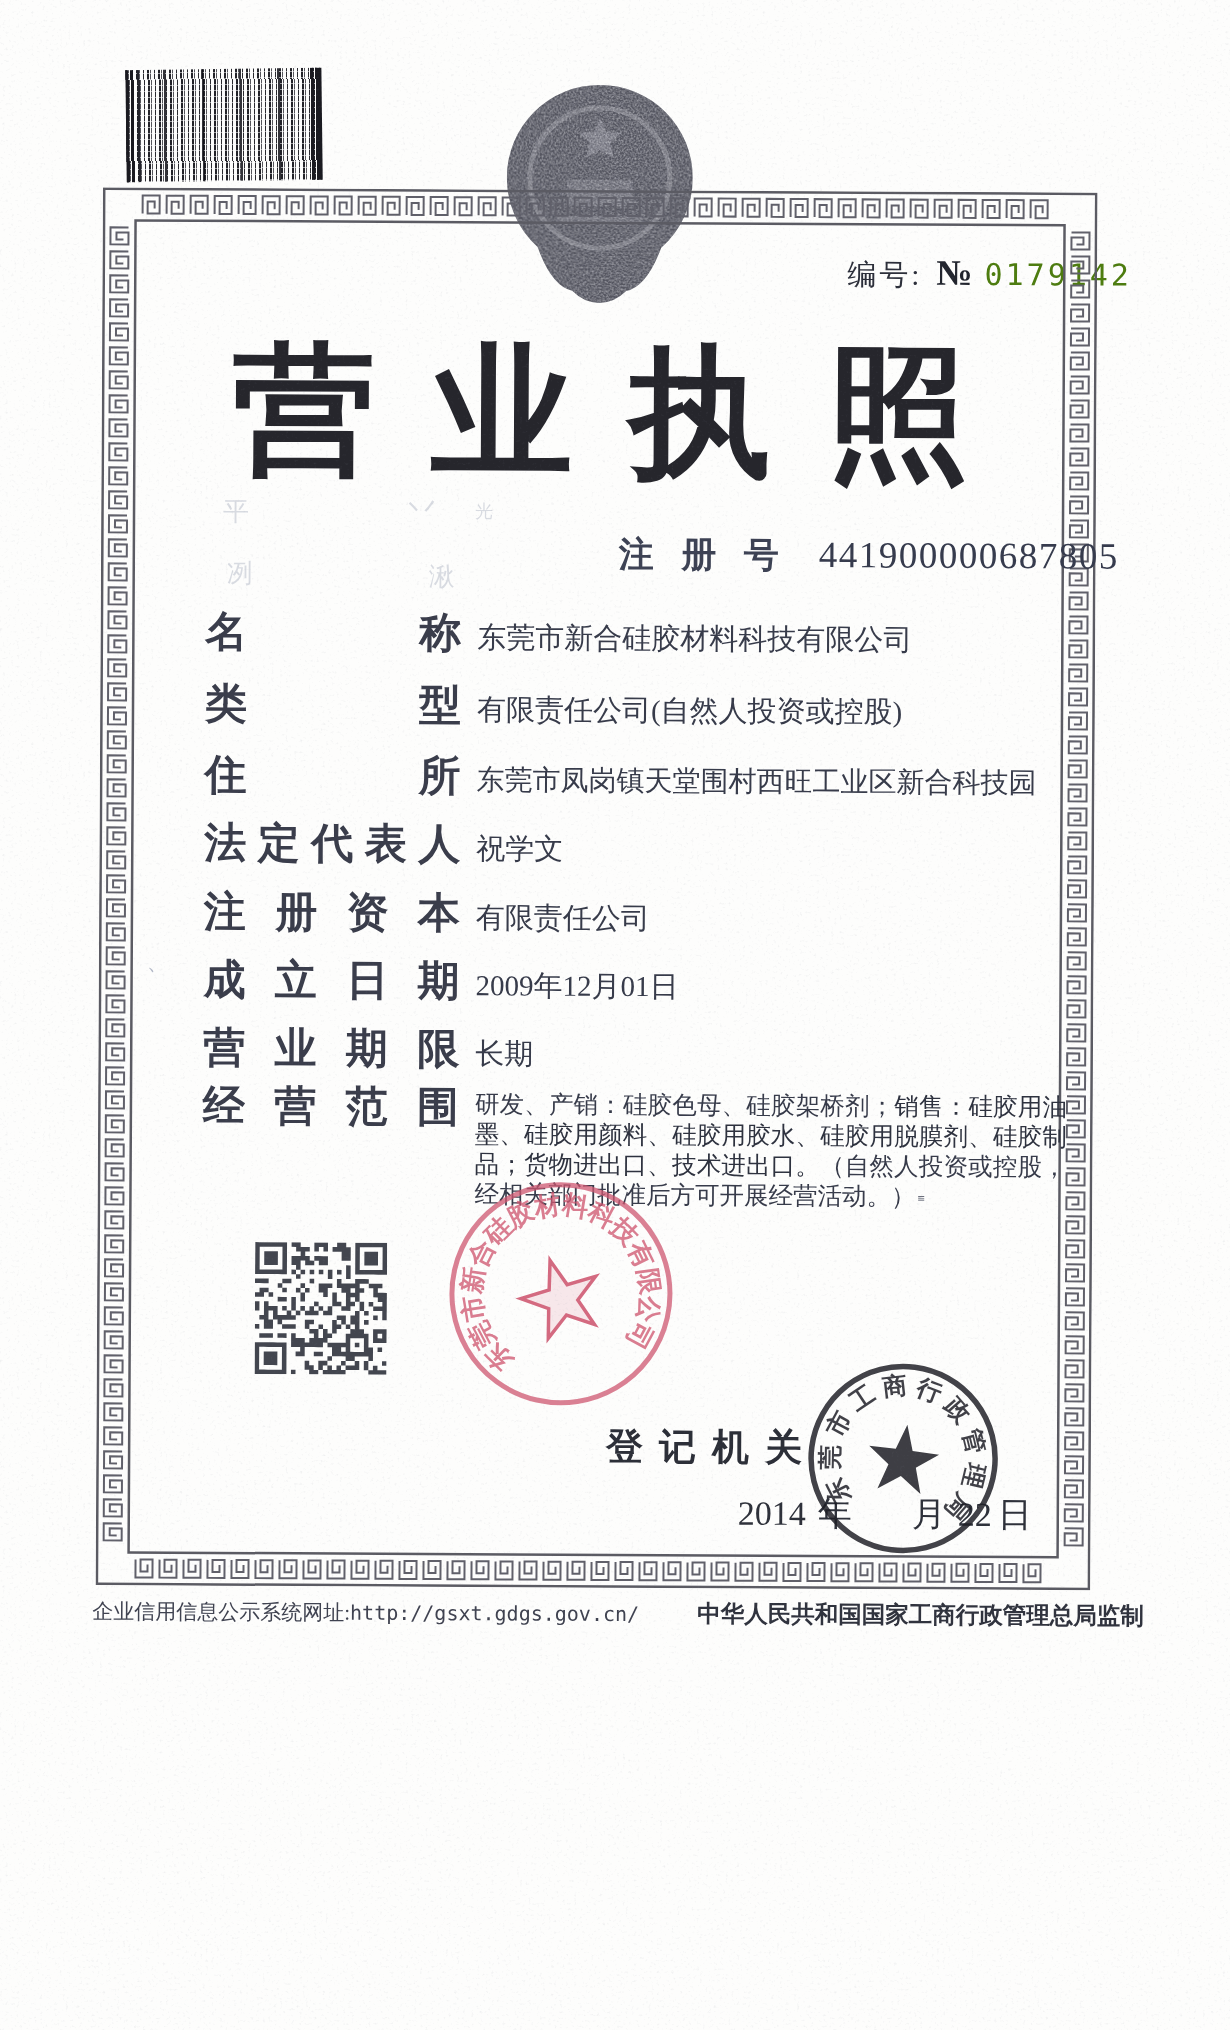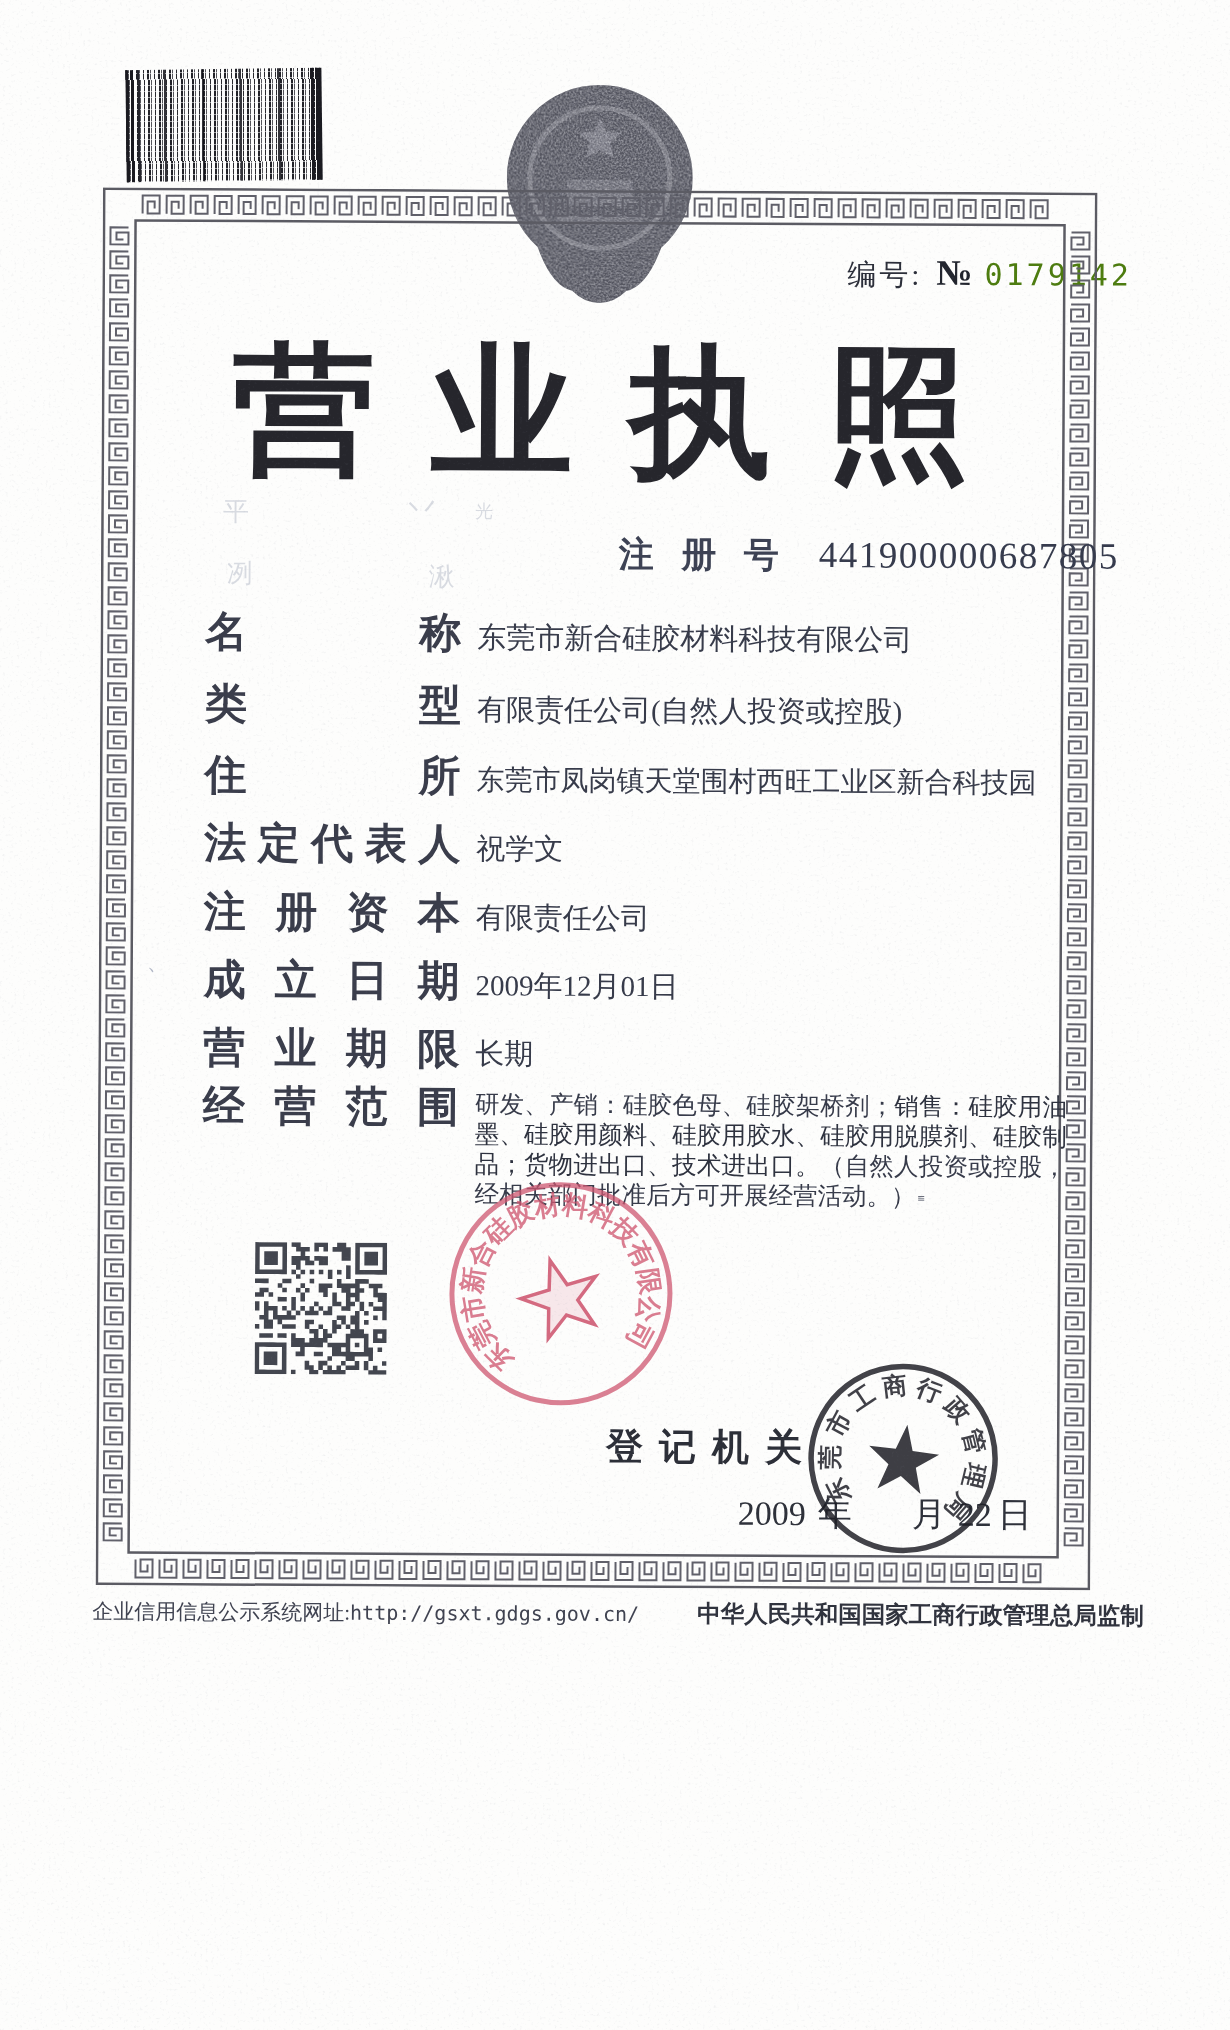--- a/index.html
+++ b/index.html
@@ -219,21 +219,21 @@
         <text transform="translate(205.9,94.3) rotate(72.6)" x="0" y="8.8" text-anchor="middle" font-size="26" fill="rgba(207,86,112,.88)" font-weight="600" font-family="&quot;Liberation Serif&quot;,&quot;DejaVu Serif&quot;,serif">有</text>
         <text transform="translate(210.0,122.1) rotate(90.7)" x="0" y="8.8" text-anchor="middle" font-size="26" fill="rgba(207,86,112,.88)" font-weight="600" font-family="&quot;Liberation Serif&quot;,&quot;DejaVu Serif&quot;,serif">限</text>
         <text transform="translate(205.2,149.8) rotate(108.9)" x="0" y="8.8" text-anchor="middle" font-size="26" fill="rgba(207,86,112,.88)" font-weight="600" font-family="&quot;Liberation Serif&quot;,&quot;DejaVu Serif&quot;,serif">公</text>
         <text transform="translate(192.1,174.6) rotate(127.0)" x="0" y="8.8" text-anchor="middle" font-size="26" fill="rgba(207,86,112,.88)" font-weight="600" font-family="&quot;Liberation Serif&quot;,&quot;DejaVu Serif&quot;,serif">司</text>
         <path d="M0.0,-41.0L9.4,-12.9L39.0,-12.7L15.2,4.9L24.1,33.2L0.0,16.0L-24.1,33.2L-15.2,4.9L-39.0,-12.7L-9.4,-12.9Z" transform="translate(121,127) rotate(-8)" fill="rgba(207,86,112,.15)" stroke="#cf5670" stroke-width="3.5"></path>
       </svg>
 
   <div class="registrar">登记机关</div>
 
   <div class="dateline">
-    <span>2009</span><span class="u1">年</span><span class="u2">月</span><span class="dd">22</span><span class="u3">日</span>
+    <span>2014</span><span class="u1">年</span><span class="u2">月</span><span class="dd">22</span><span class="u3">日</span>
   </div>
 
   <svg class="black-stamp" id="blackStamp" viewBox="0 0 202 202">
         <circle cx="101" cy="101" r="92" fill="none" stroke="#1e1e25" stroke-width="5.5" opacity="0.9"></circle>
         <text transform="translate(40.5,141.8) rotate(-124.0)" x="0" y="8.3" text-anchor="middle" font-size="24.5" fill="rgba(28,28,36,.9)" font-weight="700" font-family="&quot;Liberation Serif&quot;,&quot;DejaVu Serif&quot;,serif">东</text>
         <text transform="translate(28.5,109.2) rotate(-96.4)" x="0" y="8.3" text-anchor="middle" font-size="24.5" fill="rgba(28,28,36,.9)" font-weight="700" font-family="&quot;Liberation Serif&quot;,&quot;DejaVu Serif&quot;,serif">莞</text>
         <text transform="translate(32.9,74.7) rotate(-68.9)" x="0" y="8.3" text-anchor="middle" font-size="24.5" fill="rgba(28,28,36,.9)" font-weight="700" font-family="&quot;Liberation Serif&quot;,&quot;DejaVu Serif&quot;,serif">市</text>
         <text transform="translate(52.8,46.2) rotate(-41.3)" x="0" y="8.3" text-anchor="middle" font-size="24.5" fill="rgba(28,28,36,.9)" font-weight="700" font-family="&quot;Liberation Serif&quot;,&quot;DejaVu Serif&quot;,serif">工</text>
         <text transform="translate(83.6,30.1) rotate(-13.8)" x="0" y="8.3" text-anchor="middle" font-size="24.5" fill="rgba(28,28,36,.9)" font-weight="700" font-family="&quot;Liberation Serif&quot;,&quot;DejaVu Serif&quot;,serif">商</text>
         <text transform="translate(118.4,30.1) rotate(13.8)" x="0" y="8.3" text-anchor="middle" font-size="24.5" fill="rgba(28,28,36,.9)" font-weight="700" font-family="&quot;Liberation Serif&quot;,&quot;DejaVu Serif&quot;,serif">行</text>

